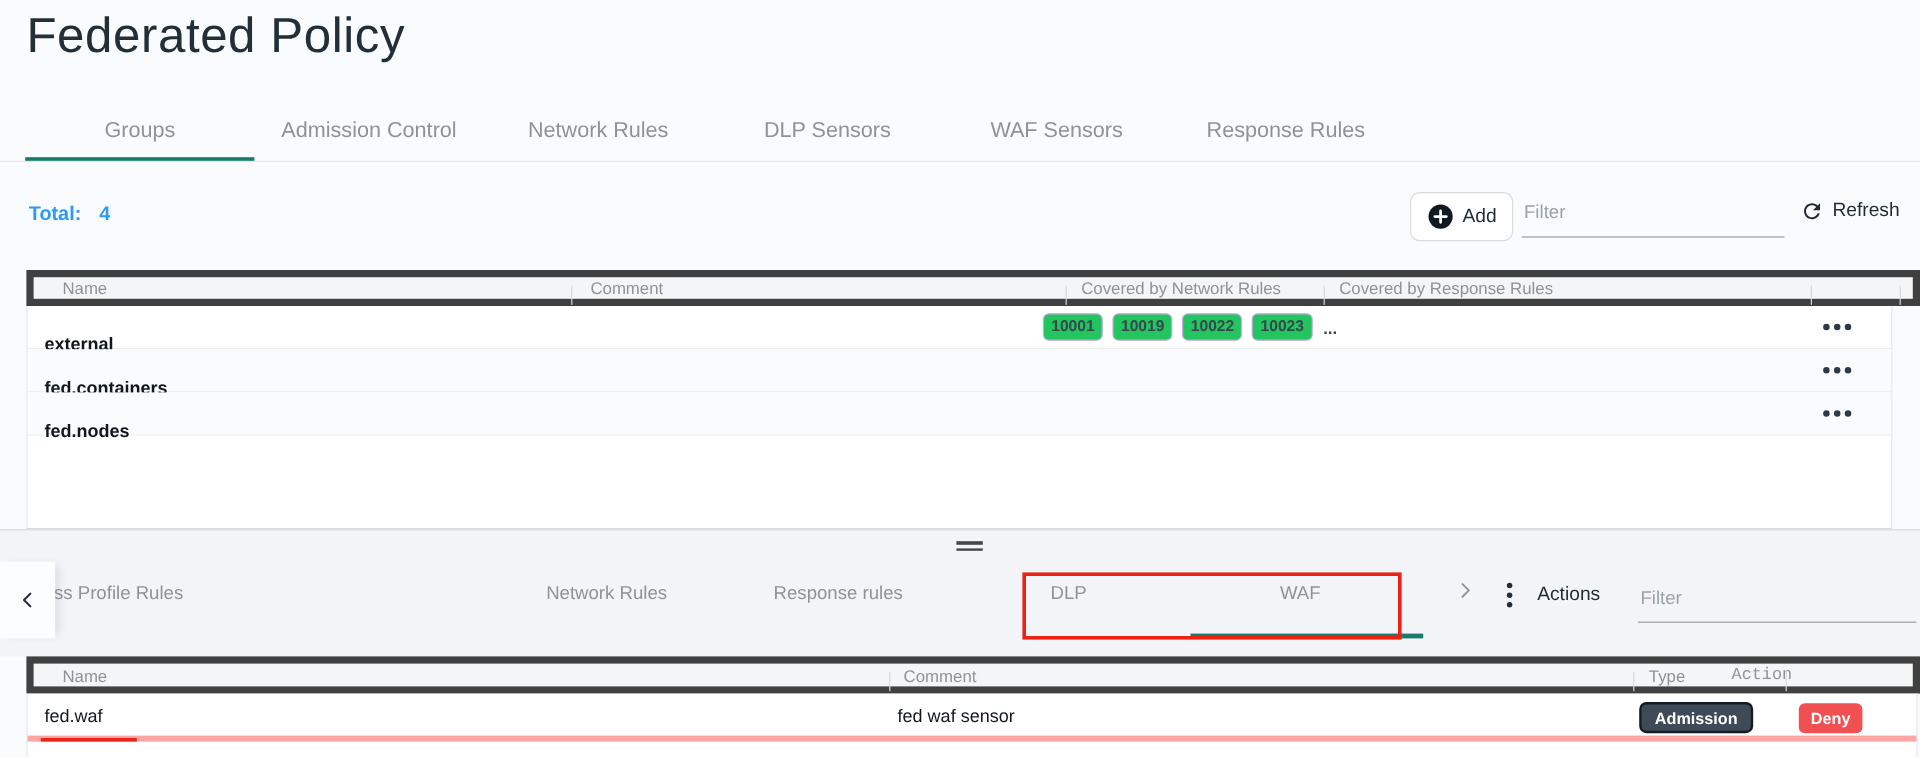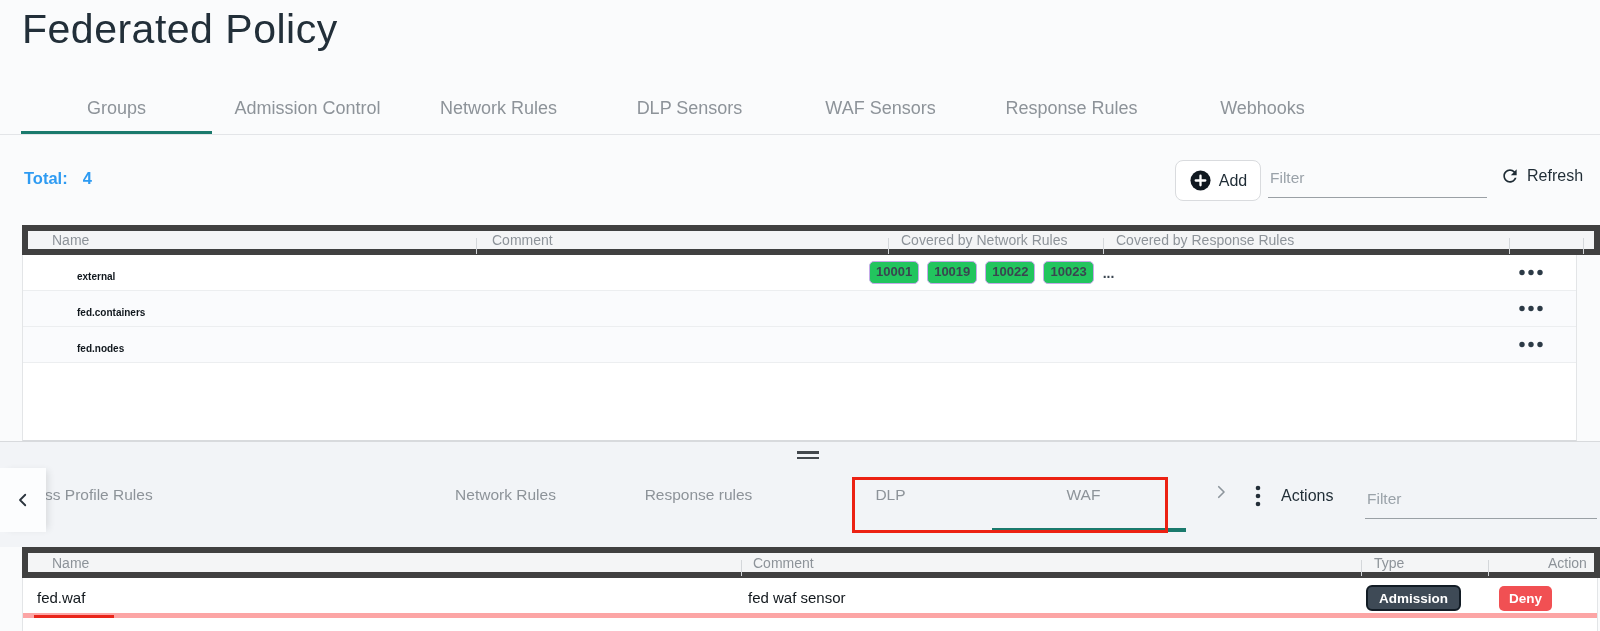--- a/index.html
+++ b/index.html
@@ -53,22 +53,22 @@
   .th-cell { position:absolute; top:0; height:100%; display:flex; align-items:center;
              font-size:14px; color:#8d9399; white-space:nowrap; }
   .h-sep { position:absolute; top:7px; height:16px; width:1px; background:#d4d7da; }
   .gt-body {
     position:absolute; left:22px; top:255px; width:1555px; height:186px; background:#fff;
     border-left:1px solid #e3e5e7; border-right:1px solid #e3e5e7; border-bottom:1px solid #d8dadd;
   }
   .gt-row { position:relative; height:36px; border-bottom:1px solid #eceef0; cursor:pointer; }
   .gt-row.even { background:#fafbfd; }
   .gt-row.selected { background:#c5d9d9; }
-  .rname { position:absolute; left:14px; top:4px; height:35px; display:flex; align-items:center;
-           font-size:10px; font-weight:700; color:#10171d;margin-left:40px; }
+  .rname { position:absolute; left:14px; top:15px; height:35px; display:flex; align-items:center;
+           font-size:15px; font-weight:700; color:#10171d; }
   .gt-row.selected .rname { font-weight:400; color:#2a3640; }
   .badge-strip { position:absolute; left:846px; top:0; height:35px; display:flex; align-items:center; gap:8px; }
   .rule-badge {
     height:23px; line-height:20px; padding:0 6px; background:#22c55e;
     border:1.5px solid #c5aae9; border-radius:5px;
     font-size:13px; font-weight:700; color:#3a4550;
   }
   .more-ellipsis { font-size:14px; font-weight:700; color:#3a4550; margin-left:1px; }
   .row-menu { position:absolute; left:1486px; top:0; width:44px; height:35px;
               display:flex; align-items:center; justify-content:center; cursor:pointer; }
@@ -123,21 +123,20 @@
   <div class="main-tabs">
     <div class="mtab active">
       <span>Groups</span>
       <span class="tab-underline"></span>
     </div>
     <div class="mtab"><span>Admission Control</span></div>
     <div class="mtab"><span>Network Rules</span></div>
     <div class="mtab"><span>DLP Sensors</span></div>
     <div class="mtab"><span>WAF Sensors</span></div>
     <div class="mtab"><span>Response Rules</span></div>
-    <div class="mtab"><span>Webhooks</span></div>
   </div>
   <div class="tabbar-line"></div>
 
   <div class="total">
     <span>Total:</span><span class="total-num">4</span>
   </div>
 
   <button class="add-btn">
     <span style="display:flex;">
       <svg width="23" height="23" viewBox="0 0 24 24">
@@ -252,21 +251,21 @@
 
     <div class="filter-bottom">
       <input class="u-input" placeholder="Filter" style="">
     </div>
   </div>
 
   <div class="wt-header">
     <div class="th-cell" style="left:24px;">Name</div>
     <div class="th-cell" style="left:725px;">Comment</div>
     <div class="th-cell" style="left:1346px;">Type</div>
-    <div class="th-cell" style="left:1520px;">Action</div>
+    <div class="th-cell" style="left:1415px;font-family:Liberation Mono, monospace;">Action</div>
     <div class="h-sep" style="left:713px;"></div>
     <div class="h-sep" style="left:1333px;"></div>
     <div class="h-sep" style="left:1460px;"></div>
     <div class="h-sep" style="left:1575px;"></div>
   </div>
 
   <div class="wt-body">
     <div class="wt-row">
       <span class="wt-cell" style="left:14px;">fed.waf</span>
       <span class="wt-cell" style="left:725px;">fed waf sensor</span>

